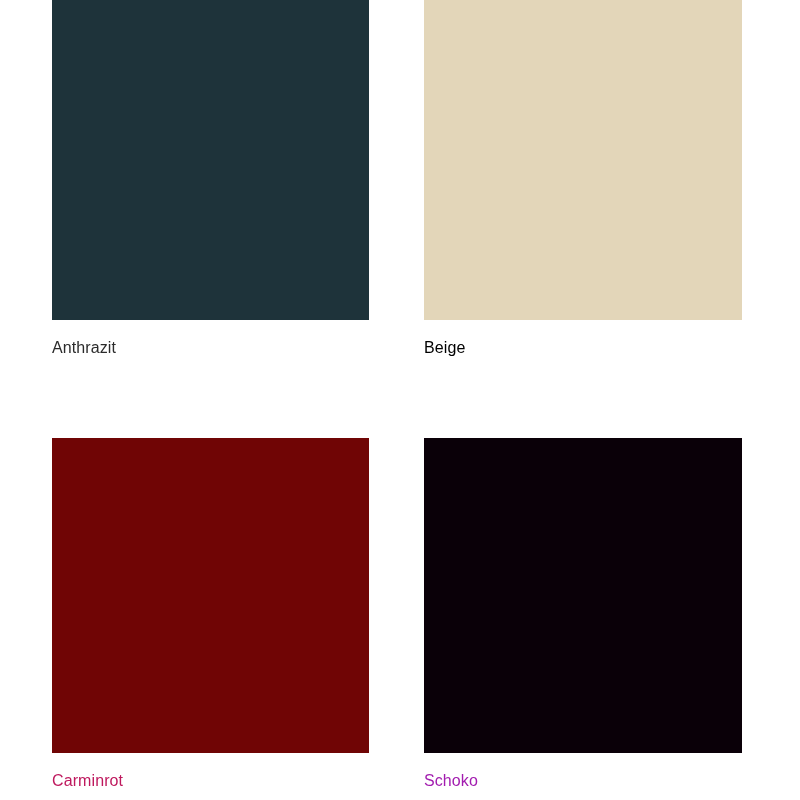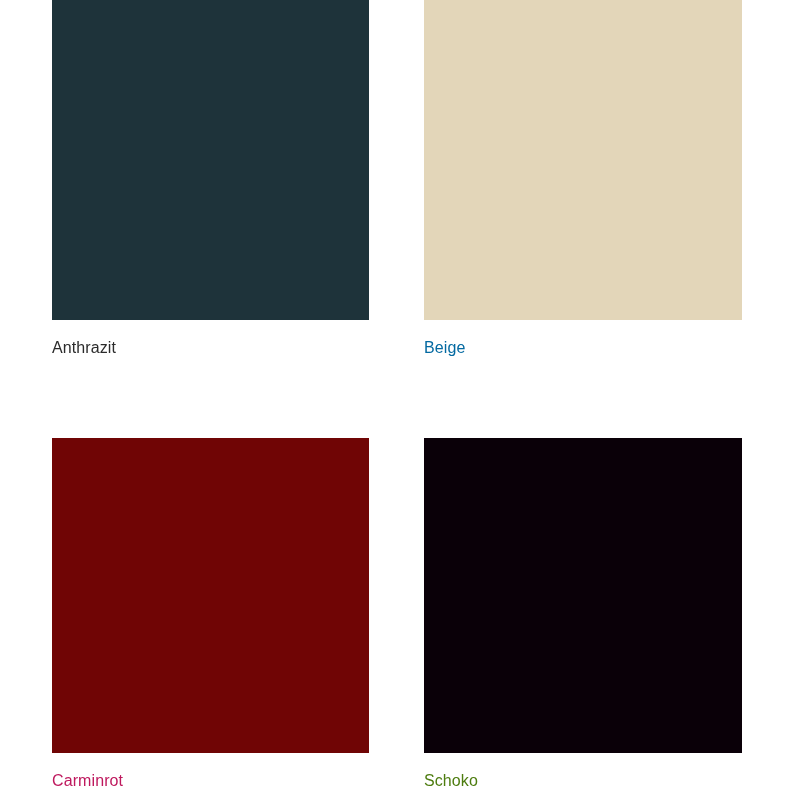--- a/index.html
+++ b/index.html
@@ -60,25 +60,25 @@
 <div class="swatch-grid">
 
   <div class="swatch-cell" id="cell-anthrazit">
     <span class="swatch-chip" style="background-color: rgb(30, 51, 58);"></span>
   </div>
   <div class="swatch-label" id="label-anthrazit" style="color: rgb(43, 43, 43);">Anthrazit</div>
 
   <div class="swatch-cell" id="cell-beige">
     <span class="swatch-chip" style="background-color: rgb(227, 214, 185);"></span>
   </div>
-  <div class="swatch-label" id="label-beige" style="color: #0369a1;">Beige</div>
+  <div class="swatch-label" id="label-beige" style="color: #000000;">Beige</div>
 
   <div class="swatch-cell" id="cell-carminrot">
     <span class="swatch-chip" style="background-color: rgb(112, 5, 5);"></span>
   </div>
   <div class="swatch-label" id="label-carminrot" style="color: #be185d;">Carminrot</div>
 
   <div class="swatch-cell" id="cell-schoko">
     <span class="swatch-chip" style="background-color: rgb(10, 0, 8);"></span>
   </div>
-  <div class="swatch-label" id="label-schoko" style="color: #4d7c0f;">Schoko</div>
+  <div class="swatch-label" id="label-schoko" style="color: #a21caf;">Schoko</div>
 
 </div>
 
 </body></html>

